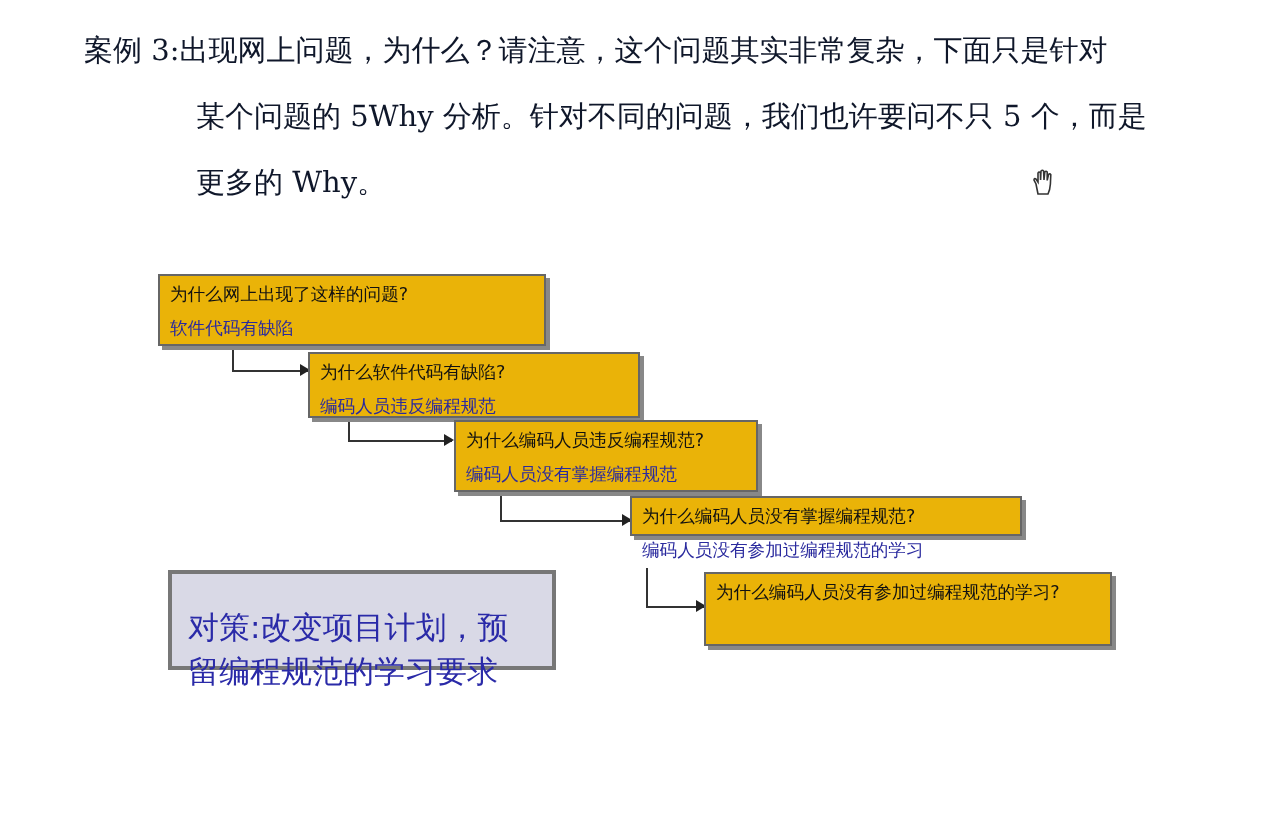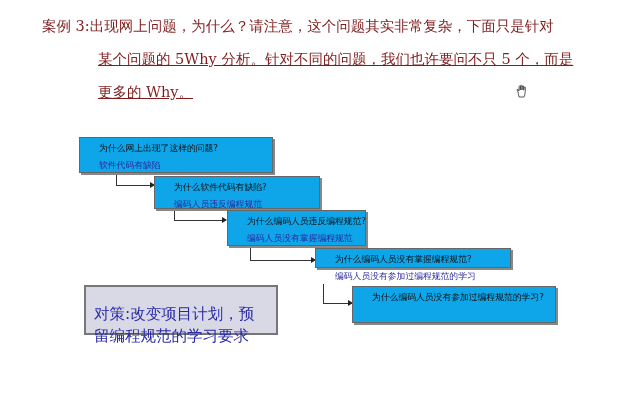--- a/index.html
+++ b/index.html
@@ -3,32 +3,32 @@
   <meta charset="utf-8">
   <style>
     html, body { margin:0; padding:0; }
     body {
       width:640px; height:416px; position:relative; overflow:hidden;
       background:#ffffff;
       font-family:"DejaVu Serif","Liberation Serif",serif;
     }
     .para {
       position:absolute; left:42px; top:10px; width:580px;
-      font-size:14.5px; color:#7f1d1d; line-height:33px;
+      font-size:14.5px; color:#0f172a; line-height:33px;
     }
     .para .line { white-space:nowrap; display:block; }
-    .para .indent { padding-left:56px;text-decoration:underline; }
+    .para .indent { padding-left:56px; }
     .cursor {
       position:absolute; left:515px; top:84px; width:14px; height:14px;
     }
     .box {
-      position:absolute; background:#0ea5e9; border:1px solid #666;
+      position:absolute; background:#eab308; border:1px solid #666;
       box-shadow:2px 2px 0 #888;
       font-family:"DejaVu Sans","Liberation Sans",sans-serif;
-      font-size:8.8px; box-sizing:border-box; padding:3px 19px;
+      font-size:8.8px; box-sizing:border-box; padding:3px 5px;
       white-space:nowrap;
     }
     .box .q { color:#111; display:block; height:17px; line-height:15px; }
     .box .a { color:#2a2a9e; display:block; line-height:14px; }
     .conn { position:absolute; border-left:1px solid #333; border-bottom:1px solid #333; }
     .arrowhead {
       position:absolute; width:0; height:0;
       border-top:3px solid transparent; border-bottom:3px solid transparent;
       border-left:5px solid #222;
     }
@@ -65,21 +65,21 @@
 <div class="arrowhead" style="left:348px; top:300px;"></div>
 
 <div class="box" style="left:79px; top:137px; width:194px; height:36px;">
   <span class="q">为什么网上出现了这样的问题?</span>
   <span class="a">软件代码有缺陷</span>
 </div>
 <div class="box" style="left:154px; top:176px; width:166px; height:33px;">
   <span class="q">为什么软件代码有缺陷?</span>
   <span class="a">编码人员违反编程规范</span>
 </div>
-<div class="box" style="left:227px; top:210px; width:139px; height:36px;">
+<div class="box" style="left:227px; top:210px; width:152px; height:36px;">
   <span class="q">为什么编码人员违反编程规范?</span>
   <span class="a">编码人员没有掌握编程规范</span>
 </div>
 <div class="box" style="left:315px; top:248px; width:196px; height:20px;">
   <span class="q">为什么编码人员没有掌握编程规范?</span>
   <span class="a">编码人员没有参加过编程规范的学习</span>
 </div>
 <div class="box" style="left:352px; top:286px; width:204px; height:37px;">
   <span class="q">为什么编码人员没有参加过编程规范的学习?</span>
 </div>

